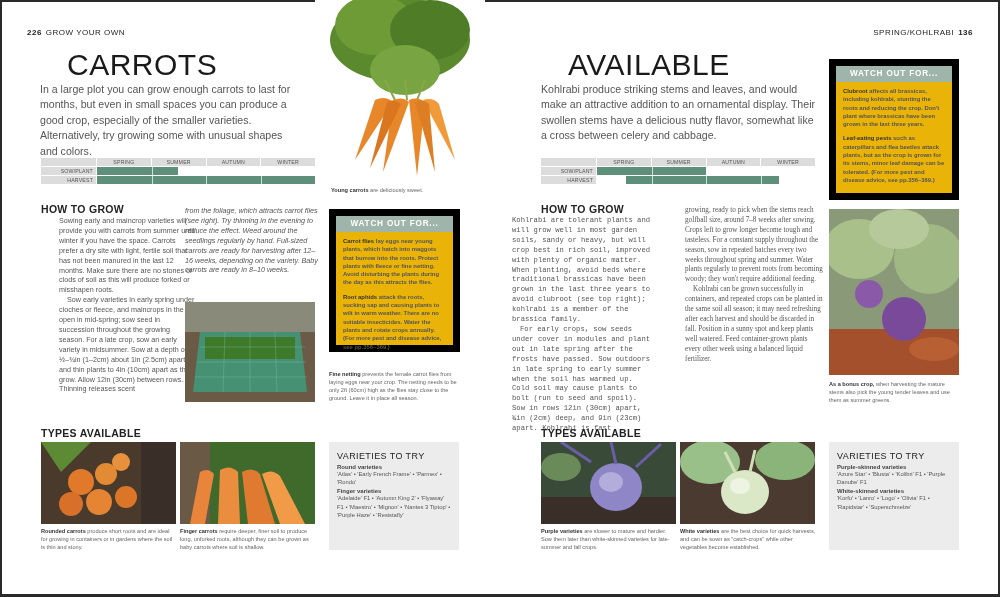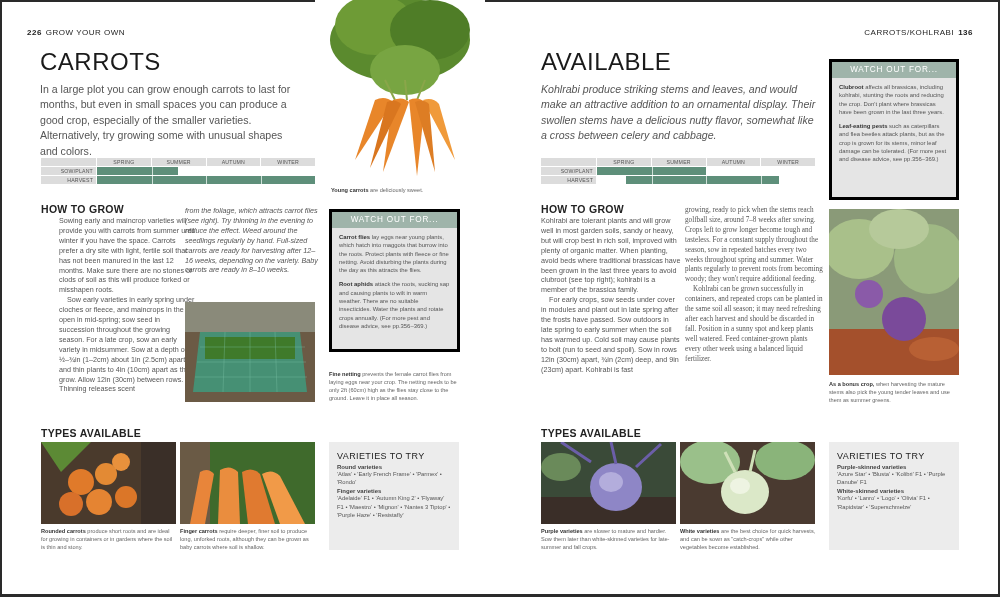--- a/index.html
+++ b/index.html
@@ -3,38 +3,38 @@
 <meta charset="utf-8">
 <style>
   * { box-sizing: border-box; margin: 0; padding: 0; }
   html, body { width: 1000px; height: 597px; overflow: hidden; background: #fff; }
   body { font-family: "Liberation Sans", sans-serif; color: #4a4a4a; position: relative; }
   .frame { position: absolute; left: 0; top: 0; width: 1000px; height: 597px; border: 2px solid #2a2a2a; border-bottom-width: 3px; }
   .abs { position: absolute; }
   .folio { font-size: 8px; letter-spacing: 0.5px; color: #222; }
   .folio b { font-weight: bold; margin-right: 4px; }
   .folio-r b { margin-left: 4px; margin-right: 0; }
-  .title { font-size: 24px; color: #1a1a1a; letter-spacing: 0.5px; font-weight: normal; }
+  .title { font-size: 30px; color: #1a1a1a; letter-spacing: 0.5px; font-weight: normal; margin-left: 27px; }
   .intro { font-size: 10.6px; line-height: 15.4px; color: #555; }
   .h2 { font-size: 10.5px; font-weight: bold; color: #222; letter-spacing: 0.3px; }
   .body { font-size: 7.2px; line-height: 9.9px; color: #555; }
   .body p + p { text-indent: 8px; }
   .caption { font-size: 5.6px; line-height: 8px; color: #666; }
   .caption b { color: #333; }
   
   .cal { font-size: 5.2px; color: #555; letter-spacing: 0.2px; }
   .cal-row { display: flex; height: 8px; margin-bottom: 1px; }
   .cal-label { width: 55px; background: #dcdcdc; text-align: right; padding-right: 3px; line-height: 8px; }
   .cal-cells { position: relative; flex: 1; display: flex; }
   .cal-cell { flex: 1; background: #dcdcdc; margin-left: 1px; text-align: center; line-height: 8px; }
   .cal-track { position: relative; flex: 1; }
   .cal-bar { position: absolute; top: 0; height: 8px; background: #5e8f7a; }
   .cal-grid { position: absolute; top: 0; height: 8px; width: 1px; background: #cfe0d8; }
   
-  .watch { border: 3px solid #000000; background: #e5e5e5; }
+  .watch { border: 7px solid #000000; background: #eab308; font-weight: bold; }
   .watch-h { background: #9fb4aa; color: #fff; font-size: 8.2px; letter-spacing: 0.8px; text-align: center; height: 16px; line-height: 16px; }
   .watch-b { padding: 5px 7px; font-size: 5.9px; line-height: 8.3px; color: #555; }
   .watch-b b { color: #333; }
   .watch-b p + p { margin-top: 6px; }
   .var { background: #ececec; padding: 9px 8px; }
   .var-h { font-size: 9px; color: #222; letter-spacing: 0.4px; margin-bottom: 3px; }
   .var-sub { font-size: 6px; font-weight: bold; color: #444; margin-top: 2px; }
   .var-list { font-size: 5.8px; line-height: 8.2px; color: #555; }
   .photo { overflow: hidden; }
   .photo svg { display: block; width: 100%; height: 100%; }
@@ -176,24 +176,24 @@
 
 <div class="abs var" style="left:329px; top:442px; width:130px; height:108px;">
   <div class="var-h">VARIETIES TO TRY</div>
   <div class="var-sub">Round varieties</div>
   <div class="var-list">'Atlas' • 'Early French Frame' • 'Parmex' • 'Rondo'</div>
   <div class="var-sub">Finger varieties</div>
   <div class="var-list">'Adelaide' F1 • 'Autumn King 2' • 'Flyaway' F1 • 'Maestro' • 'Mignon' • 'Nantes 3 Tiptop' • 'Purple Haze' • 'Resistafly'</div>
 </div>
 
 <div class="abs folio folio-r" style="right:27px; top:28px;">
-  <span>CARROTS/KOHLRABI</span><b>136</b>
+  <span>SPRING/KOHLRABI</span><b>136</b>
 </div>
 <h1 class="abs title" style="left:541px; top:48px;">AVAILABLE</h1>
-<p class="abs intro" style="left:541px; top:82px; width:275px;font-style:italic;">Kohlrabi produce striking stems and leaves, and would make an attractive addition to an ornamental display. Their swollen stems have a delicious nutty flavor, somewhat like a cross between celery and cabbage.</p>
+<p class="abs intro" style="left:541px; top:82px; width:275px;">Kohlrabi produce striking stems and leaves, and would make an attractive addition to an ornamental display. Their swollen stems have a delicious nutty flavor, somewhat like a cross between celery and cabbage.</p>
 
 <div class="abs cal" style="left:541px; top:158px; width:274px;">
   <div class="cal-row">
     <div class="cal-label"></div>
     <div class="cal-cells">
       <div class="cal-cell">SPRING</div>
       <div class="cal-cell">SUMMER</div>
       <div class="cal-cell">AUTUMN</div>
       <div class="cal-cell">WINTER</div>
     </div>
@@ -234,21 +234,21 @@
     <ellipse cx="75" cy="110" rx="22" ry="22" fill="#7a4a9a"></ellipse>
     <ellipse cx="40" cy="85" rx="14" ry="14" fill="#8a5aa8"></ellipse>
     <ellipse cx="105" cy="140" rx="25" ry="12" fill="#b86034"></ellipse>
   </svg>
 </div>
 <div class="abs caption" style="left:829px; top:380px; width:130px;">
   <b>As a bonus crop,</b><span> when harvesting the mature stems also pick the young tender leaves and use them as summer greens.</span>
 </div>
 
 <div class="abs h2" style="left:541px; top:203px;">HOW TO GROW</div>
-<div class="abs body" style="left:541px; top:216px; width:140px;">
+<div class="abs body" style="left:512px; top:216px; width:140px;font-family:Liberation Mono, monospace;">
   <p>Kohlrabi are tolerant plants and will grow well in most garden soils, sandy or heavy, but will crop best in rich soil, improved with plenty of organic matter. When planting, avoid beds where traditional brassicas have been grown in the last three years to avoid clubroot (see top right); kohlrabi is a member of the brassica family.</p>
   <p>For early crops, sow seeds under cover in modules and plant out in late spring after the frosts have passed. Sow outdoors in late spring to early summer when the soil has warmed up. Cold soil may cause plants to bolt (run to seed and spoil). Sow in rows 12in (30cm) apart, ¾in (2cm) deep, and 9in (23cm) apart. Kohlrabi is fast</p>
 </div>
 <div class="abs body" style="left:685px; top:206px; width:138px;font-family:Liberation Serif, serif;">
   <p>growing, ready to pick when the stems reach golfball size, around 7–8 weeks after sowing. Crops left to grow longer become tough and tasteless. For a constant supply throughout the season, sow in repeated batches every two weeks throughout spring and summer. Water plants regularly to prevent roots from becoming woody; they won't require additional feeding.</p>
   <p>Kohlrabi can be grown successfully in containers, and repeated crops can be planted in the same soil all season; it may need refreshing after each harvest and should be discarded in fall. Position in a sunny spot and keep plants well watered. Feed container-grown plants every other week using a balanced liquid fertilizer.</p>
 </div>
 
 <div class="abs h2" style="left:541px; top:427px;">TYPES AVAILABLE</div>
 <div class="abs photo" style="left:541px; top:442px; width:135px; height:82px;">

